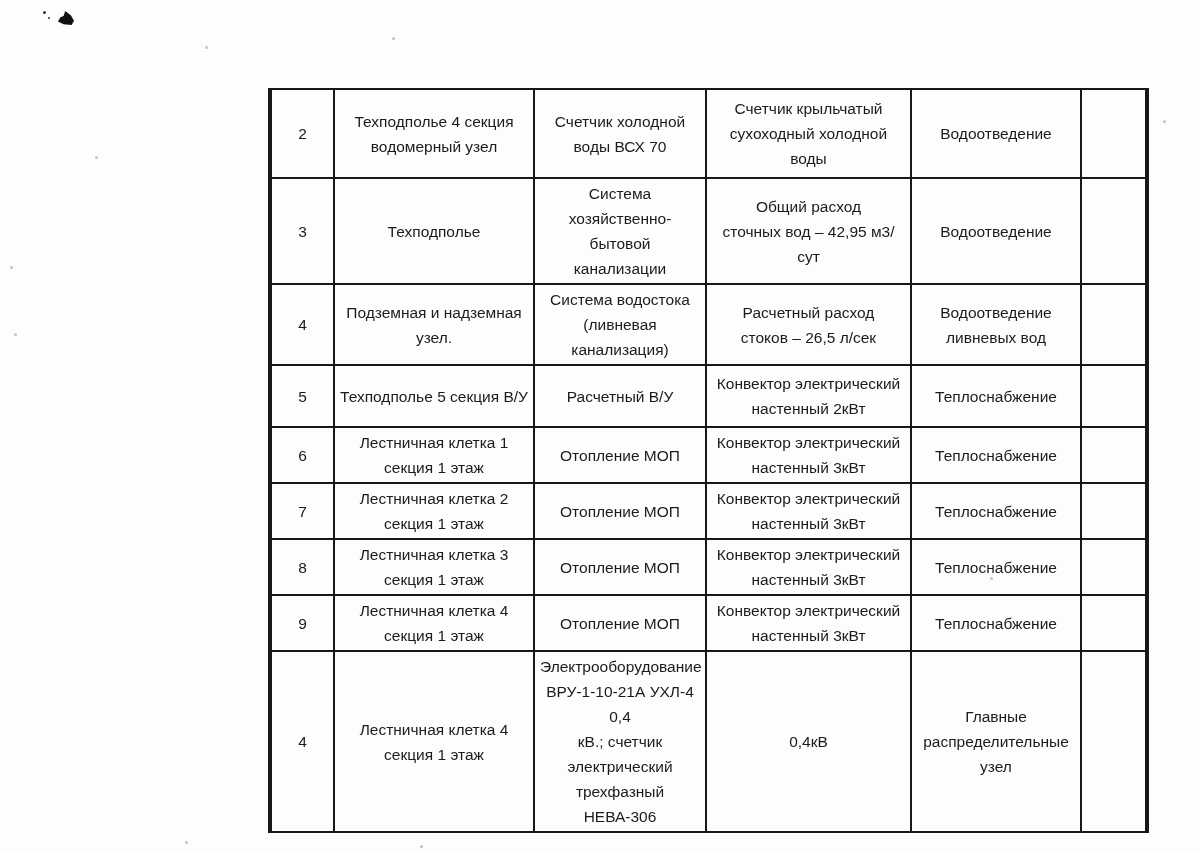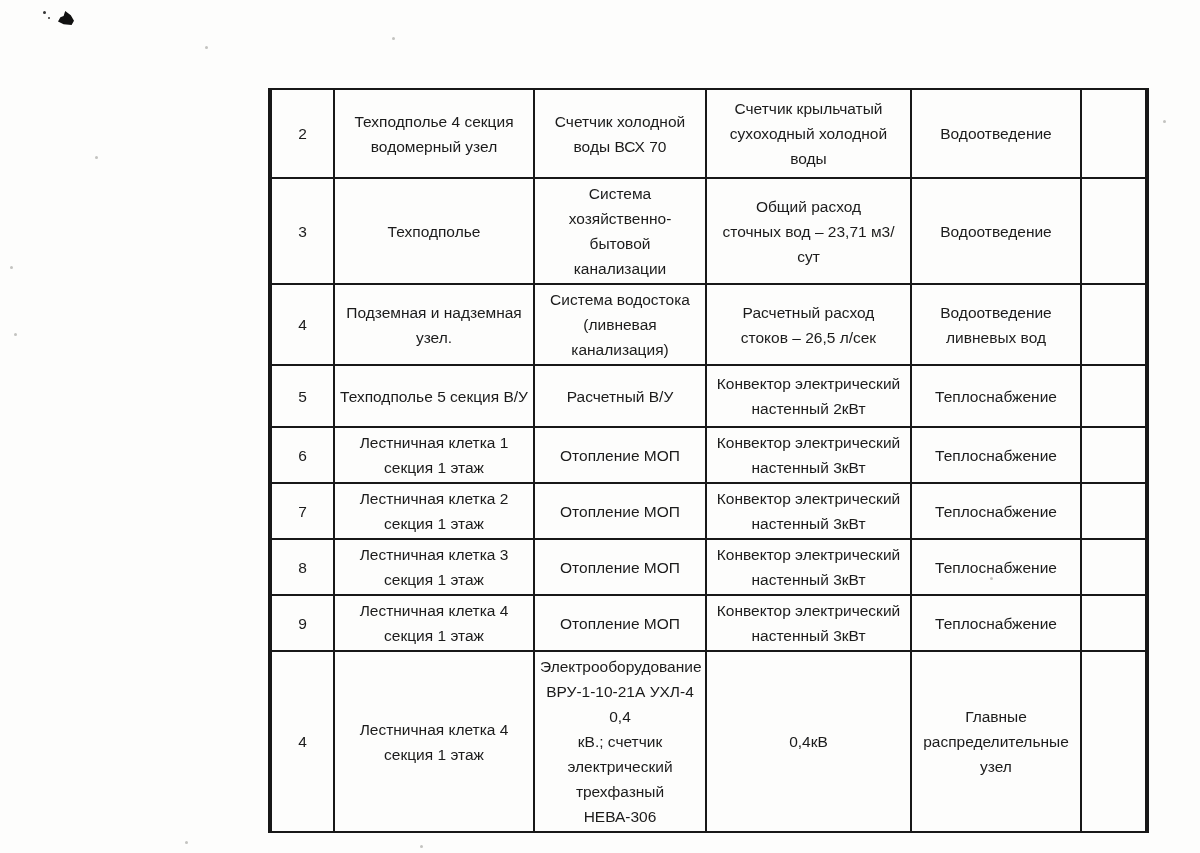--- a/index.html
+++ b/index.html
@@ -110,21 +110,21 @@
       <td>Водоотведение</td>
       <td></td>
     </tr>
     <tr class="r3">
       <td>3</td>
       <td>Техподполье</td>
       <td>Система хозяйственно-
 бытовой
 канализации</td>
       <td>Общий расход
-сточных вод – 23,71 м3/сут</td>
+сточных вод – 42,95 м3/сут</td>
       <td>Водоотведение</td>
       <td></td>
     </tr>
     <tr class="r4">
       <td>4</td>
       <td>Подземная и надземная
 узел.</td>
       <td>Система водостока
 (ливневая
 канализация)</td>

